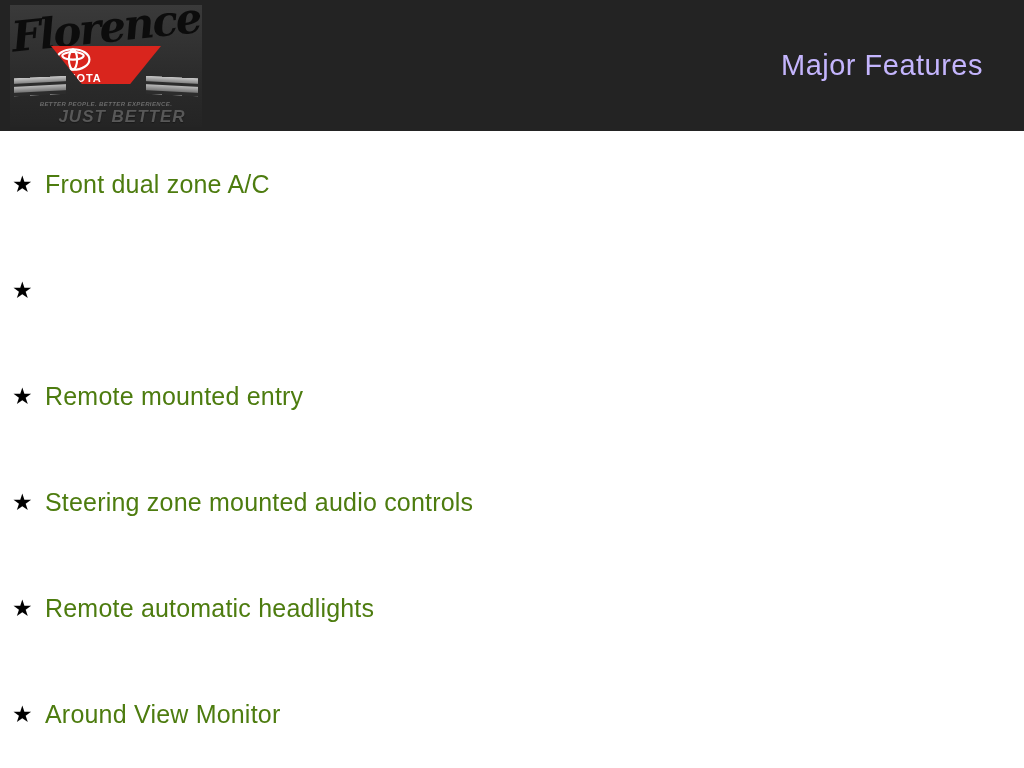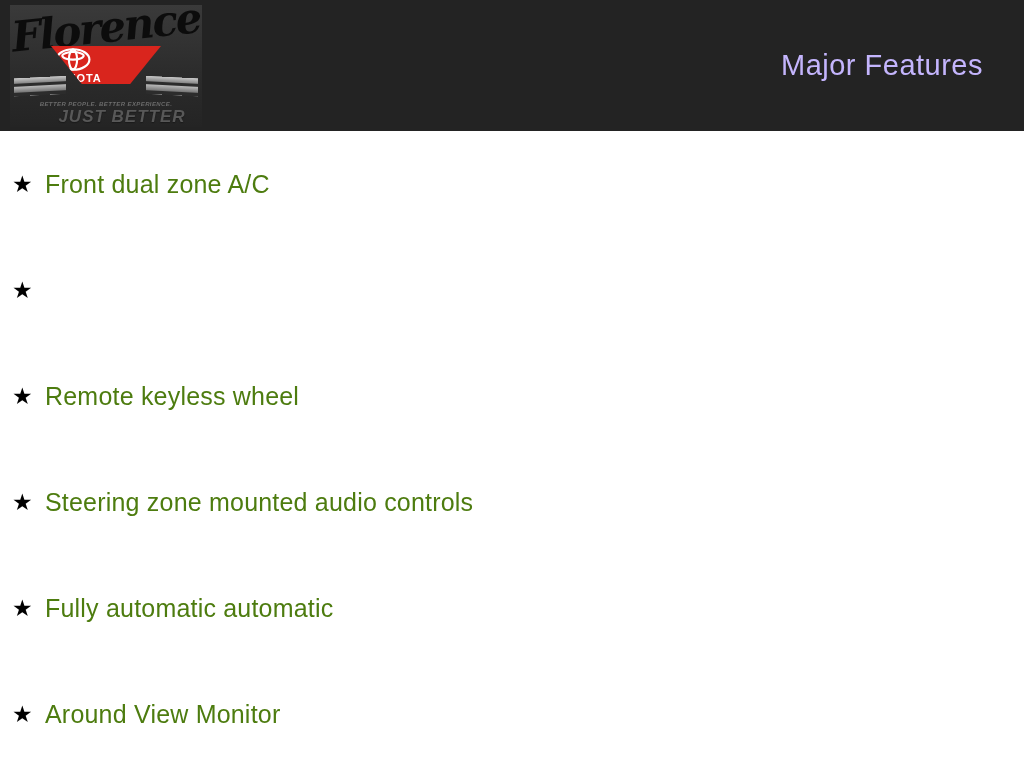--- a/index.html
+++ b/index.html
@@ -109,27 +109,27 @@
 <div class="feature-list">
   <div class="feature-item">
     <span class="feature-star">★</span>
     <span class="feature-text">Front dual zone A/C</span>
   </div>
   <div class="feature-item">
     <span class="feature-star">★</span>
   </div>
   <div class="feature-item">
     <span class="feature-star">★</span>
-    <span class="feature-text">Remote keyless wheel</span>
+    <span class="feature-text">Remote mounted entry</span>
   </div>
   <div class="feature-item">
     <span class="feature-star">★</span>
     <span class="feature-text">Steering zone mounted audio controls</span>
   </div>
   <div class="feature-item">
     <span class="feature-star">★</span>
-    <span class="feature-text">Fully automatic automatic</span>
+    <span class="feature-text">Remote automatic headlights</span>
   </div>
   <div class="feature-item">
     <span class="feature-star">★</span>
     <span class="feature-text">Around View Monitor</span>
   </div>
 </div>
 
 </body></html>

